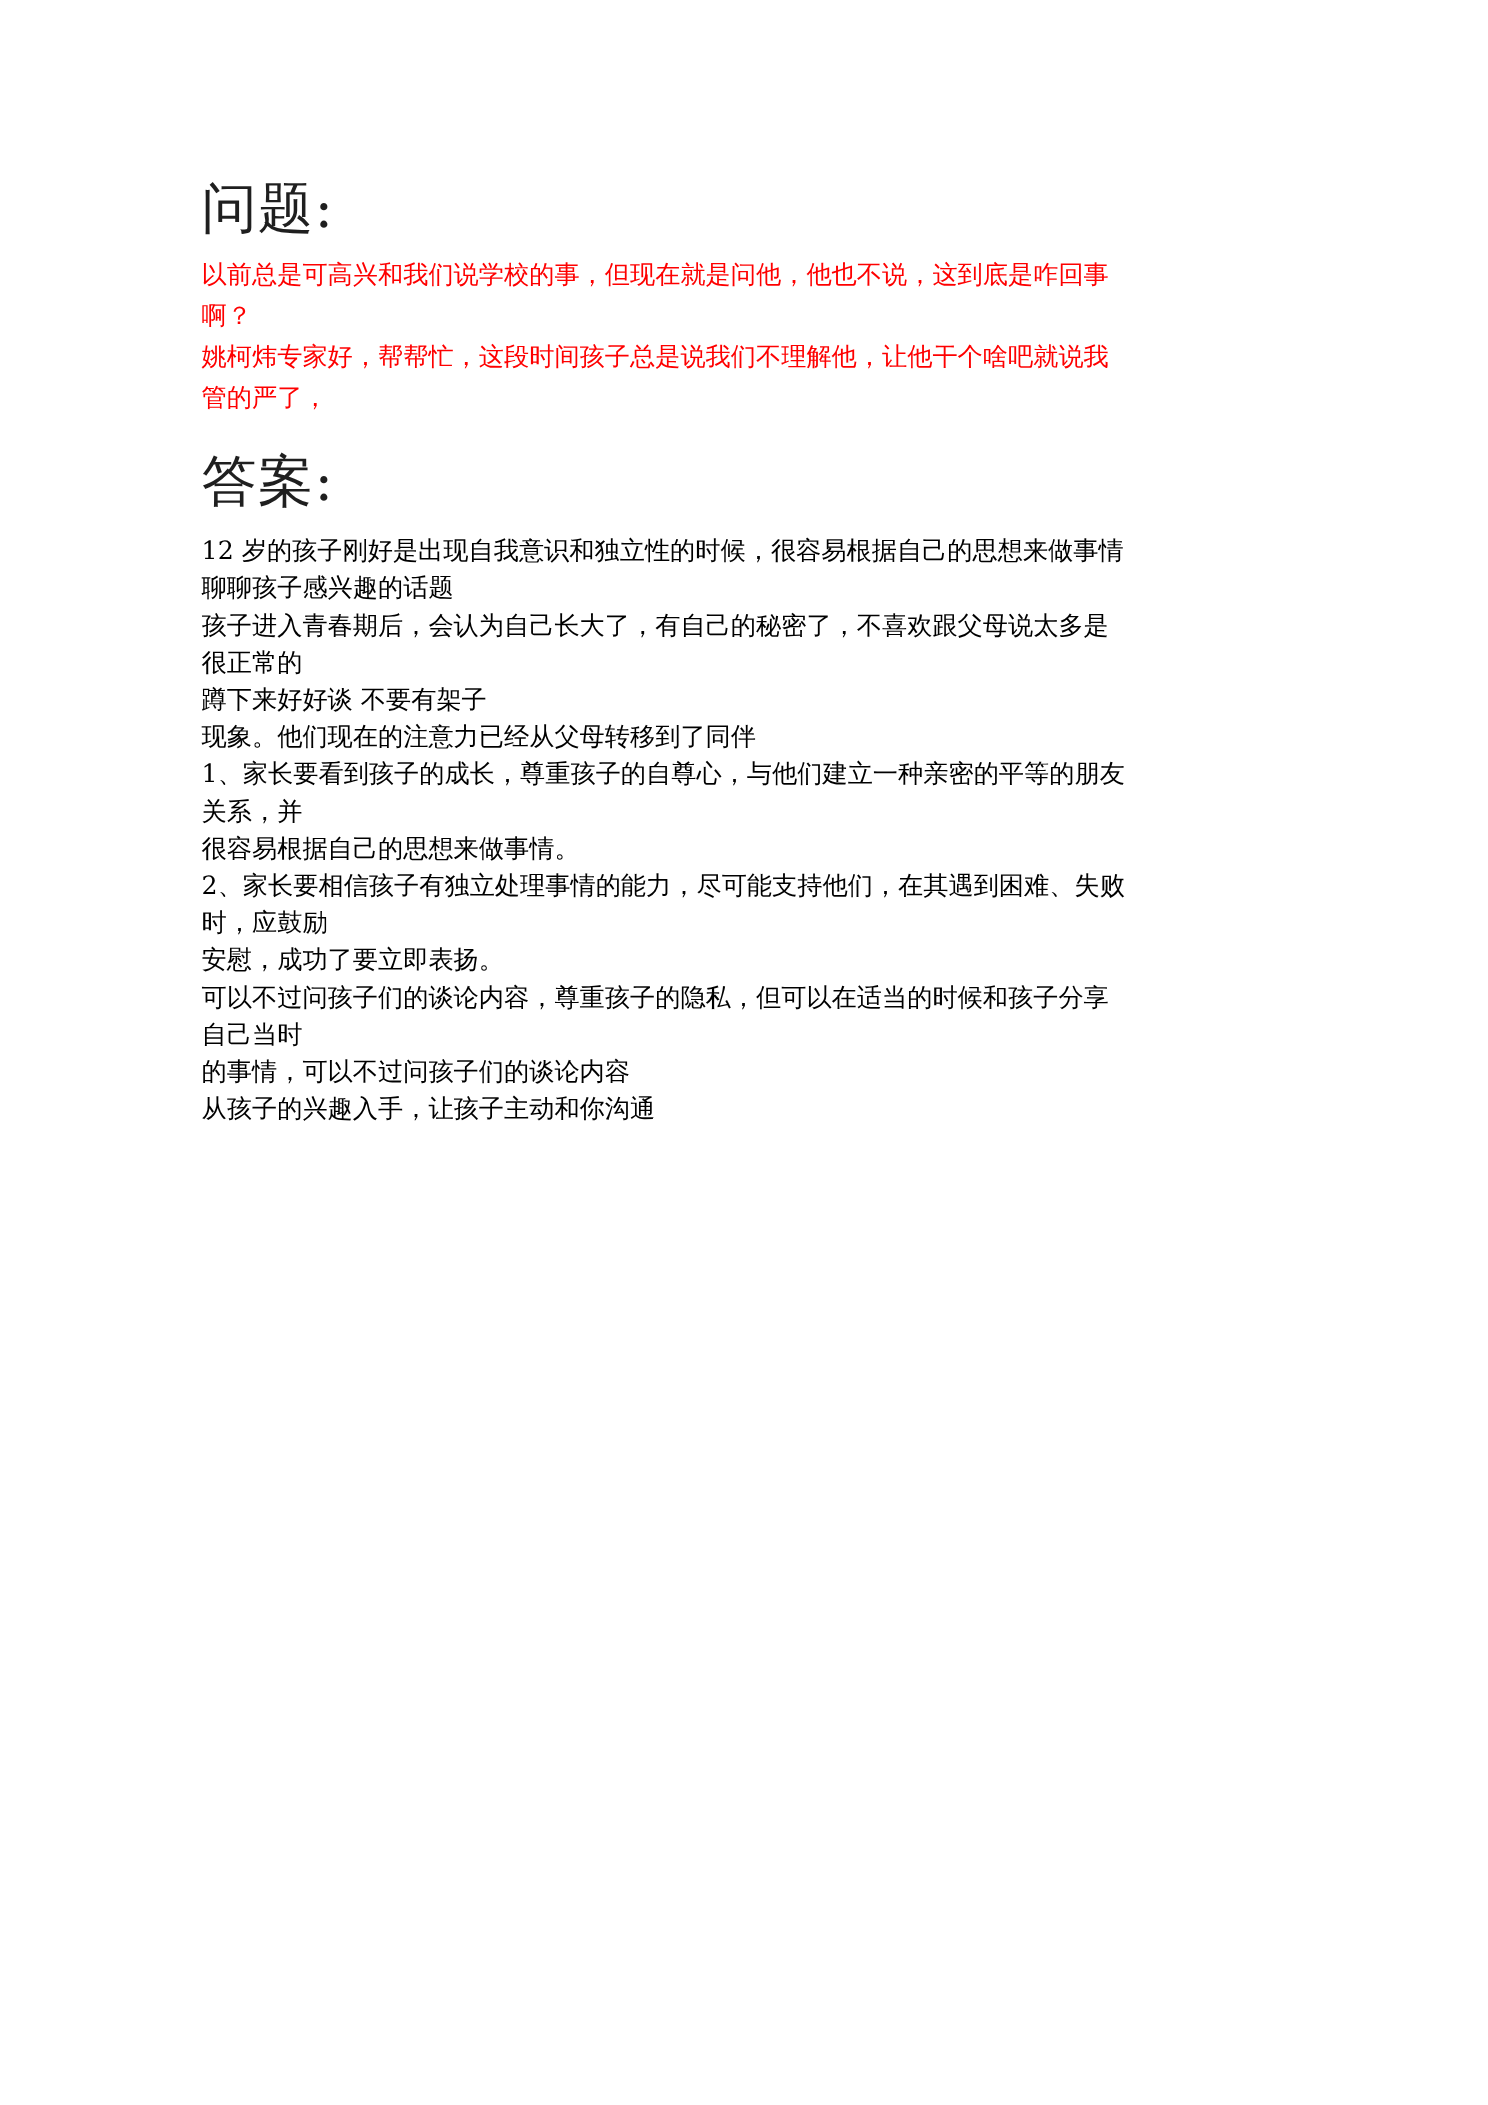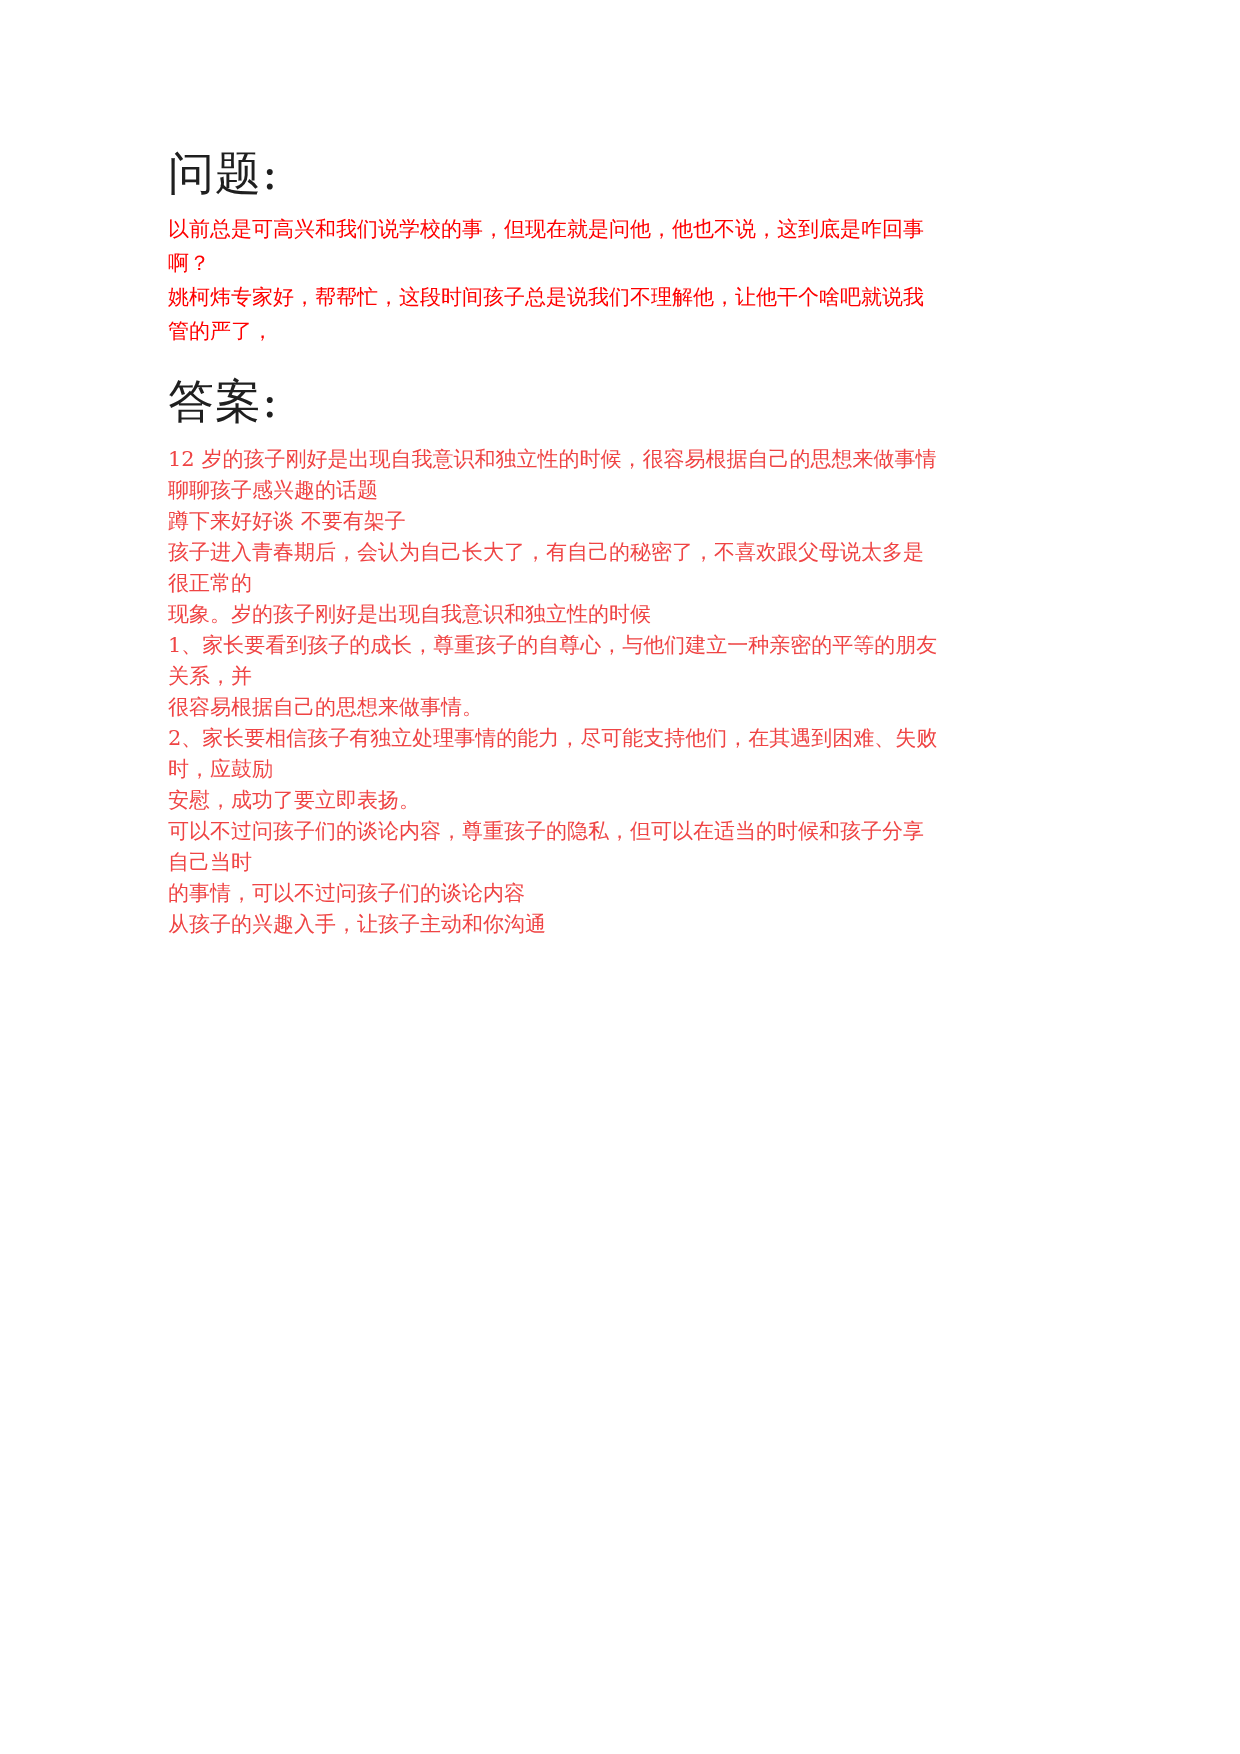--- a/index.html
+++ b/index.html
@@ -39,43 +39,43 @@
   .question-block p {
     margin: 0;
     font-size: 21px;
     line-height: 34px;
     color: #fe0000;
   }
   .answer-block p {
     margin: 0;
     font-size: 21px;
     line-height: 31px;
-    color: #ef4444;
+    color: #000000;
   }
 </style>
 </head>
 <body>
 
 <div class="page">
 
   <h1 class="heading question-h">问题:</h1>
 
   <div class="question-block">
     <p>以前总是可高兴和我们说学校的事，但现在就是问他，他也不说，这到底是咋回事啊？</p>
     <p>姚柯炜专家好，帮帮忙，这段时间孩子总是说我们不理解他，让他干个啥吧就说我管的严了，</p>
   </div>
 
   <h1 class="heading answer-h">答案:</h1>
 
   <div class="answer-block">
     <p>12 岁的孩子刚好是出现自我意识和独立性的时候，很容易根据自己的思想来做事情</p>
     <p>聊聊孩子感兴趣的话题</p>
+    <p>孩子进入青春期后，会认为自己长大了，有自己的秘密了，不喜欢跟父母说太多是很正常的</p>
     <p>蹲下来好好谈 不要有架子</p>
-    <p>孩子进入青春期后，会认为自己长大了，有自己的秘密了，不喜欢跟父母说太多是很正常的</p>
-    <p>现象。岁的孩子刚好是出现自我意识和独立性的时候</p>
+    <p>现象。他们现在的注意力已经从父母转移到了同伴</p>
     <p>1、家长要看到孩子的成长，尊重孩子的自尊心，与他们建立一种亲密的平等的朋友关系，并</p>
     <p>很容易根据自己的思想来做事情。</p>
     <p>2、家长要相信孩子有独立处理事情的能力，尽可能支持他们，在其遇到困难、失败时，应鼓励</p>
     <p>安慰，成功了要立即表扬。</p>
     <p>可以不过问孩子们的谈论内容，尊重孩子的隐私，但可以在适当的时候和孩子分享自己当时</p>
     <p>的事情，可以不过问孩子们的谈论内容</p>
     <p>从孩子的兴趣入手，让孩子主动和你沟通</p>
   </div>
 
 </div>

